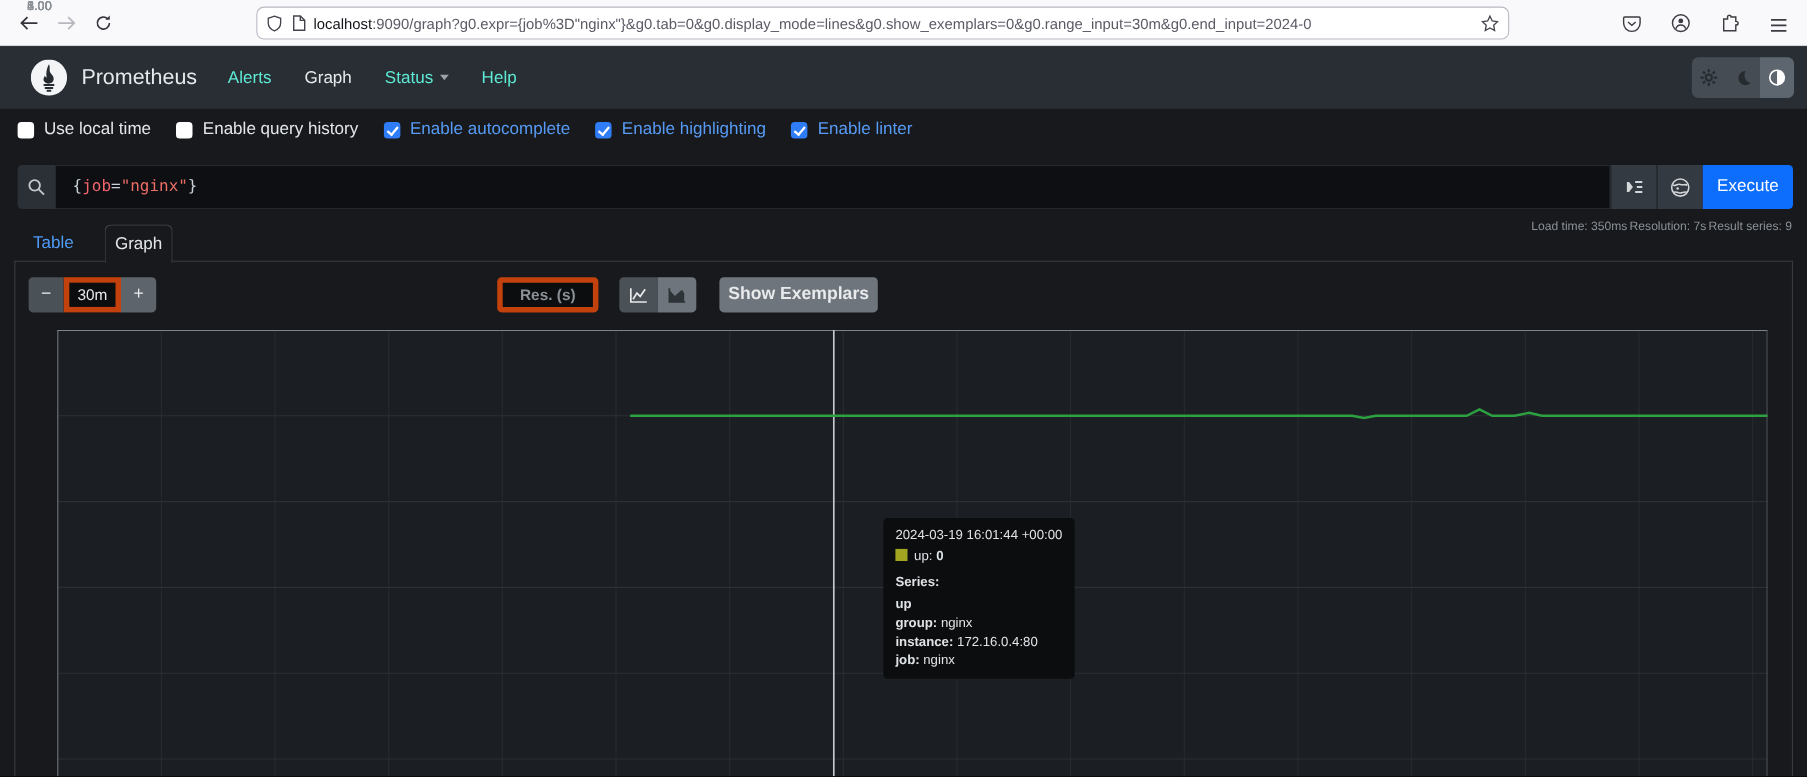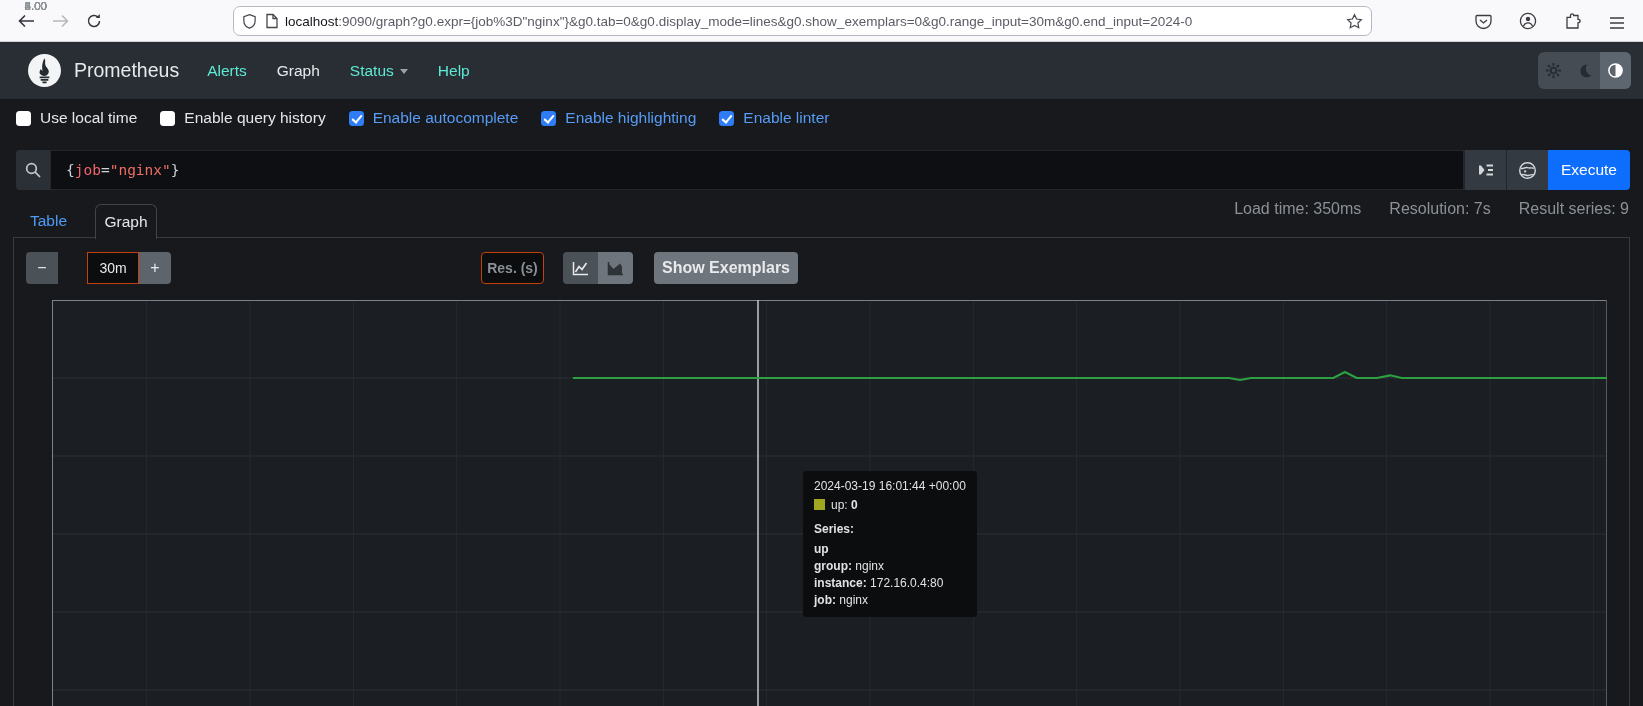--- a/index.html
+++ b/index.html
@@ -56,37 +56,37 @@
   .q-input{flex:1;background:#0d0f12;border:1px solid #24282c;box-sizing:border-box;
     display:flex;align-items:center;padding-left:15px;
     font-family:"DejaVu Sans Mono","Liberation Mono",monospace;font-size:14.5px;}
   .tok-p{color:#c9d1d9;} .tok-l{color:#f1646c;} .tok-s{color:#ee6e66;}
   .q-btn{width:41px;background:#343a41;border-left:1px solid #22262a;display:flex;
     align-items:center;justify-content:center;cursor:pointer;}
   .exec{width:82px;background:#0d6efd;color:#fff;font-size:15.5px;display:flex;
     align-items:center;justify-content:center;border-radius:0 4px 4px 0;cursor:pointer;}
 
   
-  .stats{position:absolute;top:200px;right:14px;display:flex;gap:28px;
-    font-size:16px;color:#8b9197;}
+  .stats{position:absolute;top:200px;right:14px;display:flex;gap:2px;
+    font-size:11px;color:#8b9197;}
   .tab-table{position:absolute;top:212px;left:30px;font-size:15.5px;color:#4f9bf5;cursor:pointer;}
   .tab-graph{position:absolute;top:204px;left:95px;width:60px;height:34px;background:#17191c;
     border:1px solid #3f454c;border-bottom:none;border-radius:6px 6px 0 0;z-index:3;
     display:flex;align-items:center;justify-content:center;font-size:15.5px;color:#e4e7e9;cursor:pointer;}
   .panel{position:absolute;left:13px;top:237px;width:1617px;bottom:0;
     border:1px solid #353b41;border-bottom:none;box-sizing:border-box;z-index:1;}
 
   
   .ctl{position:absolute;top:252px;height:32px;display:flex;z-index:2;}
   .btn{background:#5d646b;color:#e8eaec;display:flex;align-items:center;justify-content:center;
     cursor:pointer;font-size:16px;}
   .btn.dark{background:#4a5157;}
   .btn.lt{background:#6e757c;}
-  .dinput{background:#0b0d0f;border:1px solid #c2410c;box-sizing:border-box;color:#e8eaec;
-    display:flex;align-items:center;justify-content:center;font-size:14px;margin-left:29px;}
+  .dinput{background:#0b0d0f;border:5px solid #c2410c;box-sizing:border-box;color:#e8eaec;
+    display:flex;align-items:center;justify-content:center;font-size:14px;}
   .r-l{border-radius:4px 0 0 4px;} .r-r{border-radius:0 4px 4px 0;} .r{border-radius:4px;font-weight:bold;}
   .g1{left:26px;} .g1 .btn{width:32px;} .g1 .dinput{width:52px;}
   .g2{left:166px;} .g2 .btn{width:32px;}
   .dt{width:199px;position:relative;}
   .dt-x{position:absolute;right:9px;top:7px;color:#b6babf;font-size:14px;cursor:pointer;}
   .res{left:452px;width:92px;color:#8a9096;}
   .ct{left:563px;} .ct .btn{width:35px;}
   .sx{left:654px;width:144px;font-size:14px;color:#e2e5e7;}
 
   

